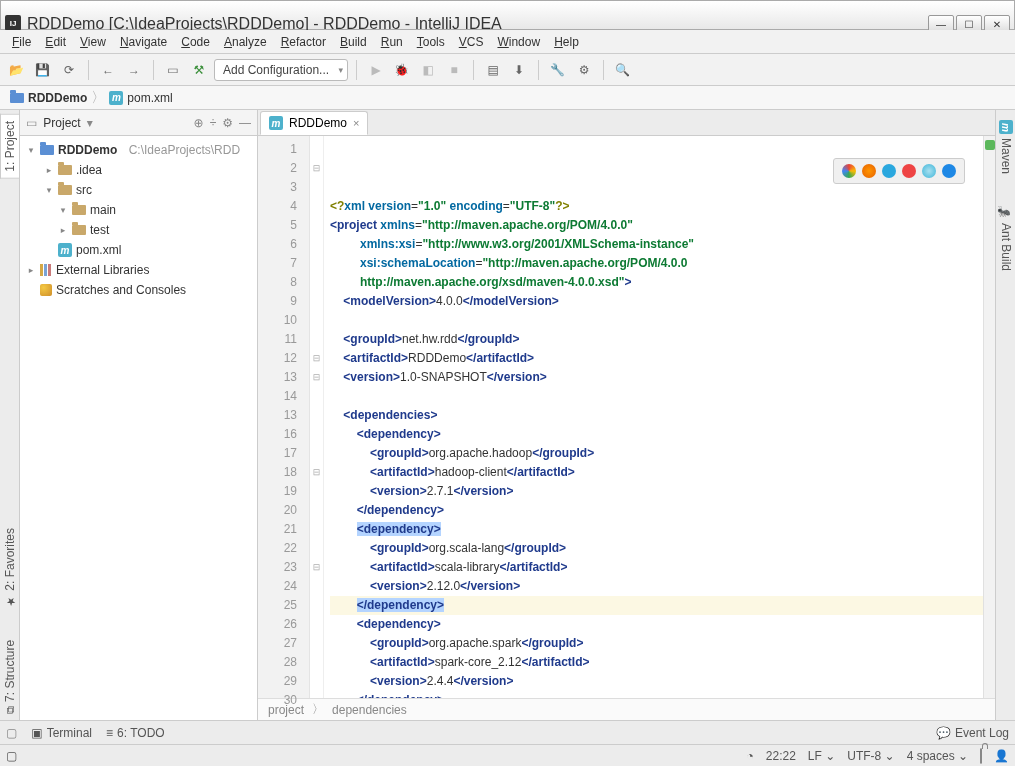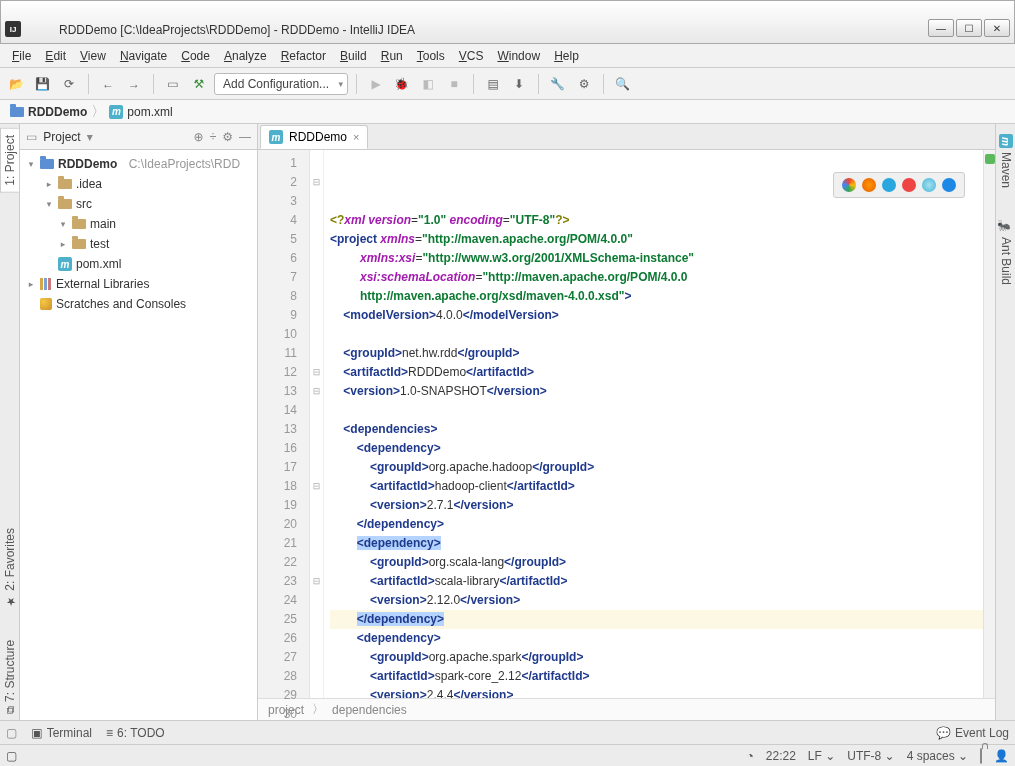--- a/index.html
+++ b/index.html
@@ -1,19 +1,19 @@
 <!DOCTYPE html>
 <html><head>
 <meta charset="utf-8">
 <style>
 * { margin:0; padding:0; box-sizing:border-box; font-family:"Segoe UI",Arial,sans-serif; font-size:12px; }
 body { background:#f0f0f0; width:1015px; height:766px; overflow:hidden; display:flex; flex-direction:column; }
-.titlebar { height:44px; background:linear-gradient(#fff,#e8e8e8); border:1px solid #aaa; display:flex; align-items:flex-end; padding:6px 4px; }
+.titlebar { height:30px; background:linear-gradient(#fff,#e8e8e8); border:1px solid #aaa; display:flex; align-items:flex-start; padding:14px 4px; }
 .titlebar .icon { width:16px; height:16px; background:#333; color:#fff; display:flex; align-items:center; justify-content:center; font-size:8px; font-weight:bold; border-radius:2px; margin-right:6px; }
-.titlebar .title { flex:1; color:#333; font-size:12px;margin-left:32px; }
+.titlebar .title { flex:1; color:#333; font-size:16px; }
 .winbtns { display:flex; gap:2px; }
 .winbtn { width:26px; height:18px; border:1px solid #999; background:linear-gradient(#fff,#ddd); border-radius:2px; display:flex; align-items:center; justify-content:center; font-size:10px; color:#333; }
 .menubar { height:24px; background:#f2f2f2; border-bottom:1px solid #ccc; display:flex; align-items:center; padding:0 6px; gap:2px; }
 .menuitem { padding:2px 6px; color:#333; cursor:default; }
 .menuitem u { text-decoration:underline; }
 .toolbar { height:32px; background:#f2f2f2; border-bottom:1px solid #ccc; display:flex; align-items:center; padding:0 6px; gap:4px; }
 .tbtn { width:22px; height:22px; display:flex; align-items:center; justify-content:center; color:#666; border-radius:3px; }
 .tsep { width:1px; height:20px; background:#ccc; margin:0 4px; }
 .tsel { height:22px; border:1px solid #bbb; border-radius:3px; background:#fff; padding:0 18px 0 8px; display:flex; align-items:center; color:#444; position:relative; }
 .tsel::after { content:"▾"; position:absolute; right:4px; font-size:9px; color:#888; }
@@ -56,21 +56,21 @@
 .edtab .close { color:#888; font-size:11px; }
 .code-wrap { flex:1; display:flex; min-height:0; position:relative; }
 .gutter { width:52px; background:#f2f2f2; border-right:1px solid #e4e4e4; padding-top:4px; text-align:right; color:#999; font-family:Consolas,Menlo,monospace; font-size:12px; line-height:19px; }
 .gutter div { padding-right:12px; height:19px; position:relative; }
 .foldgut { width:14px; background:#fff; border-right:1px solid #eee; padding-top:4px; }
 .foldgut div { height:19px; text-align:center; color:#b0b0b0; font-size:9px; line-height:19px; }
 .code { flex:1; padding:4px 0 4px 6px; font-family:Consolas,Menlo,monospace; font-size:13px; line-height:19px; white-space:pre; overflow:auto; color:#333; position:relative; }
 .code .line { height:19px; }
 .hl-line { background:#fcf8e3; }
 .k-tag { color:#1f3a8c; font-weight:bold; }
-.k-attr { color:#a21caf; font-weight:bold;font-style:italic; }
+.k-attr { color:#0369a1; font-weight:bold; }
 .k-str { color:#0d7a33; font-weight:bold; }
 .k-dir { color:#808000; font-weight:bold; }
 .sel-bg { background:#b4d4ff; }
 .breadcrumb2 { height:22px; border-top:1px solid #ddd; display:flex; align-items:center; padding:0 10px; gap:8px; color:#888; font-size:12px; background:#fafafa;}
 .errstripe { width:12px; background:#f2f2f2; border-left:1px solid #e0e0e0; position:relative; }
 .errstripe .ok { position:absolute; top:4px; left:1px; width:10px; height:10px; background:#5cb85c; border-radius:2px; }
 .browser-box { position:absolute; top:22px; right:18px; height:26px; background:#f0f0f0; border:1px solid #ccc; border-radius:3px; display:flex; align-items:center; gap:6px; padding:0 8px; }
 .bicon { width:14px; height:14px; border-radius:50%; }
 .bottom-tabs { height:24px; background:#ececec; border-top:1px solid #ccc; display:flex; align-items:center; padding:0 6px; gap:14px; }
 .btab { color:#555; display:flex; align-items:center; gap:4px; }

